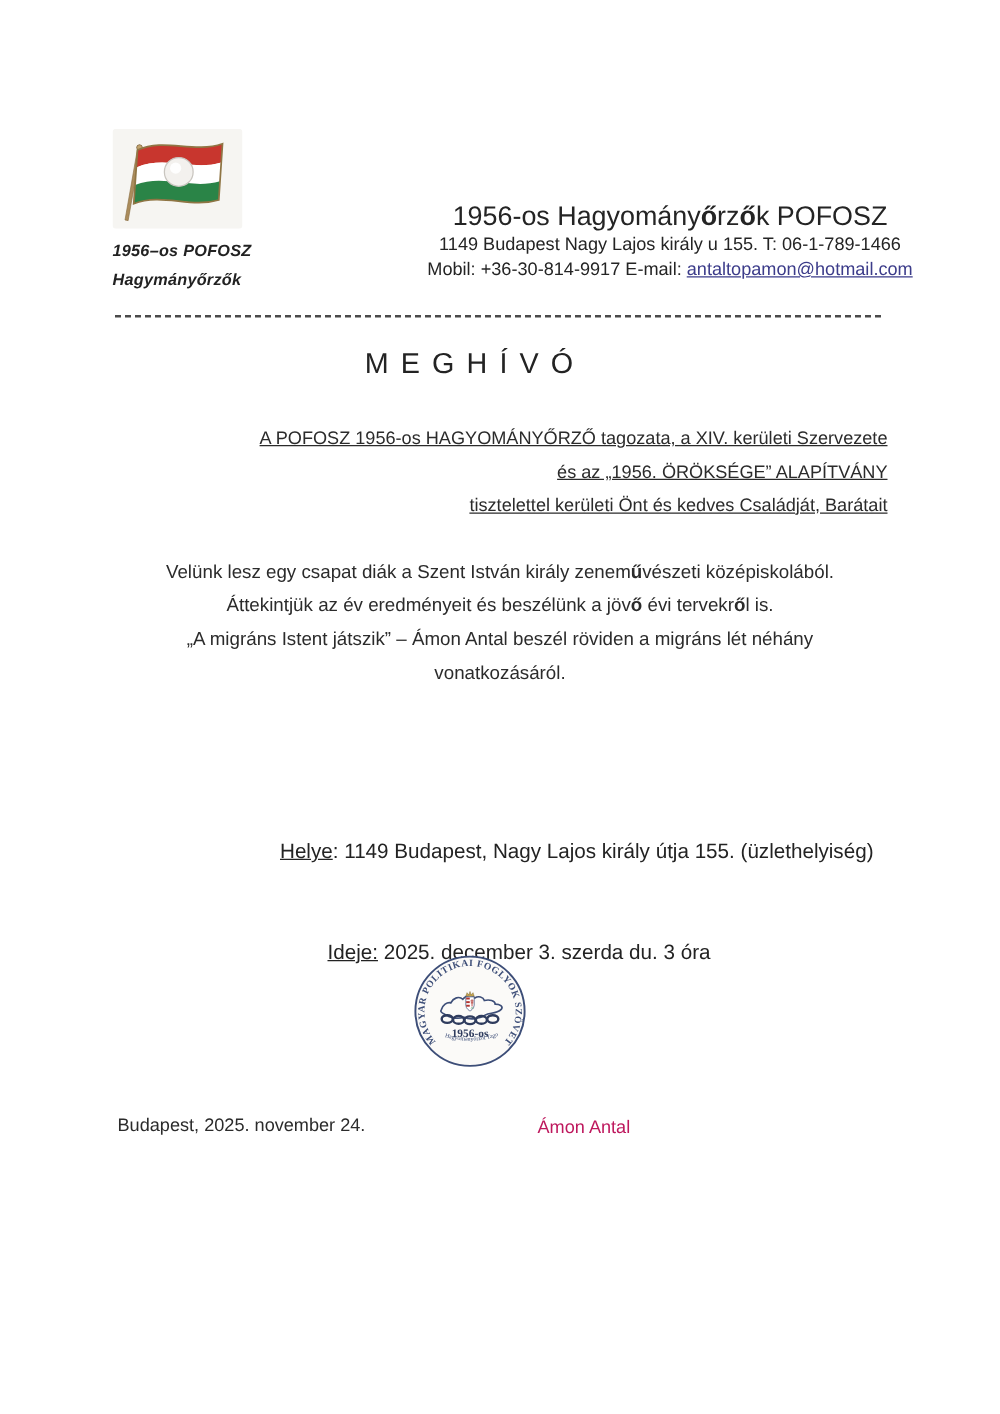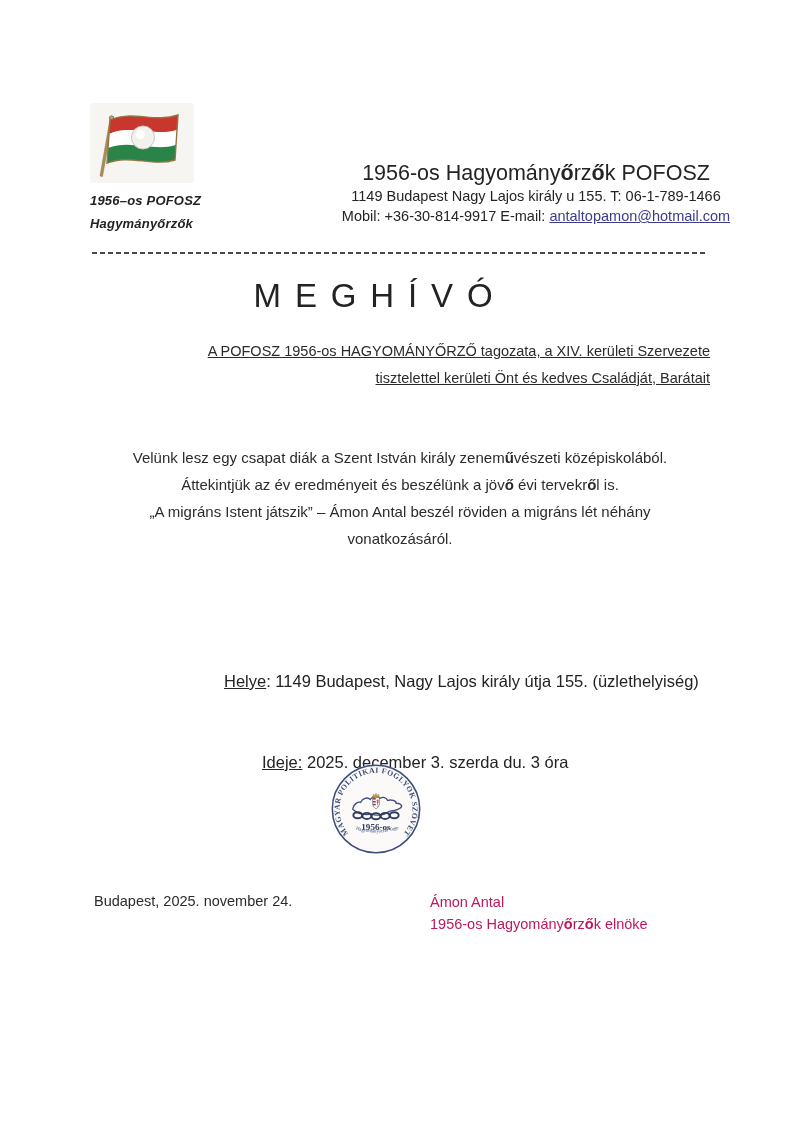--- a/index.html
+++ b/index.html
@@ -57,21 +57,21 @@
     position: absolute;
     left: 92px; top: 252px; width: 616px; height: 2px;
     background: repeating-linear-gradient(90deg, #4a4a4a 0 5px, transparent 5px 8px);
   }
 
   
   .meghivo {
     position: absolute;
     left: 90px; top: 277px; width: 580px;
     text-align: center;
-    font-size: 33px;
+    font-size: 23px;
     letter-spacing: 0.42em;
     color: #232323;
   }
 
   
   .intro-block {
     position: absolute;
     left: 90px; top: 338px; width: 620px;
     text-align: right;
     font-size: 14.5px;
@@ -159,20 +159,21 @@
     <div class="header-line">1149 Budapest Nagy Lajos király u 155. T: 06-1-789-1466</div>
     <div class="header-line"><span>Mobil: +36-30-814-9917 E-mail: </span><a class="email-link">antaltopamon@hotmail.com</a></div>
   </div>
 
   <div class="divider"></div>
 
   <div class="meghivo">MEGHÍVÓ</div>
 
   <div class="intro-block">
     <div>A POFOSZ 1956-os HAGYOMÁNYŐRZŐ tagozata, a XIV. kerületi Szervezete</div>
+    <div>és az „1956. ÖRÖKSÉGE” ALAPÍTVÁNY</div>
     <div>tisztelettel kerületi Önt és kedves Családját, Barátait</div>
   </div>
 
   <div class="body-block">
     <div>Velünk lesz egy csapat diák a Szent István király zenem<b>ű</b>vészeti középiskolából.</div>
     <div>Áttekintjük az év eredményeit és beszélünk a jöv<b>ő</b> évi tervekr<b>ő</b>l is.</div>
     <div>„A migráns Istent játszik” – Ámon Antal beszél röviden a migráns lét néhány</div>
     <div>vonatkozásáról.</div>
   </div>
 
@@ -220,16 +221,15 @@
 
       <text font-family="'Liberation Serif', serif" font-size="5" fill="#3d4e78">
         <textPath href="#subPath" startOffset="3">Hagyományőrzői Tagozat</textPath>
       </text>
     </svg>
   </div>
 
   <div class="footer-date">Budapest, 2025. november 24.</div>
   <div class="footer-sign">
     <div>Ámon Antal</div>
-    <div>1956-os Hagyomány<b>ő</b>rz<b>ő</b>k elnöke</div>
   </div>
 
 </div>
 
 </body></html>

